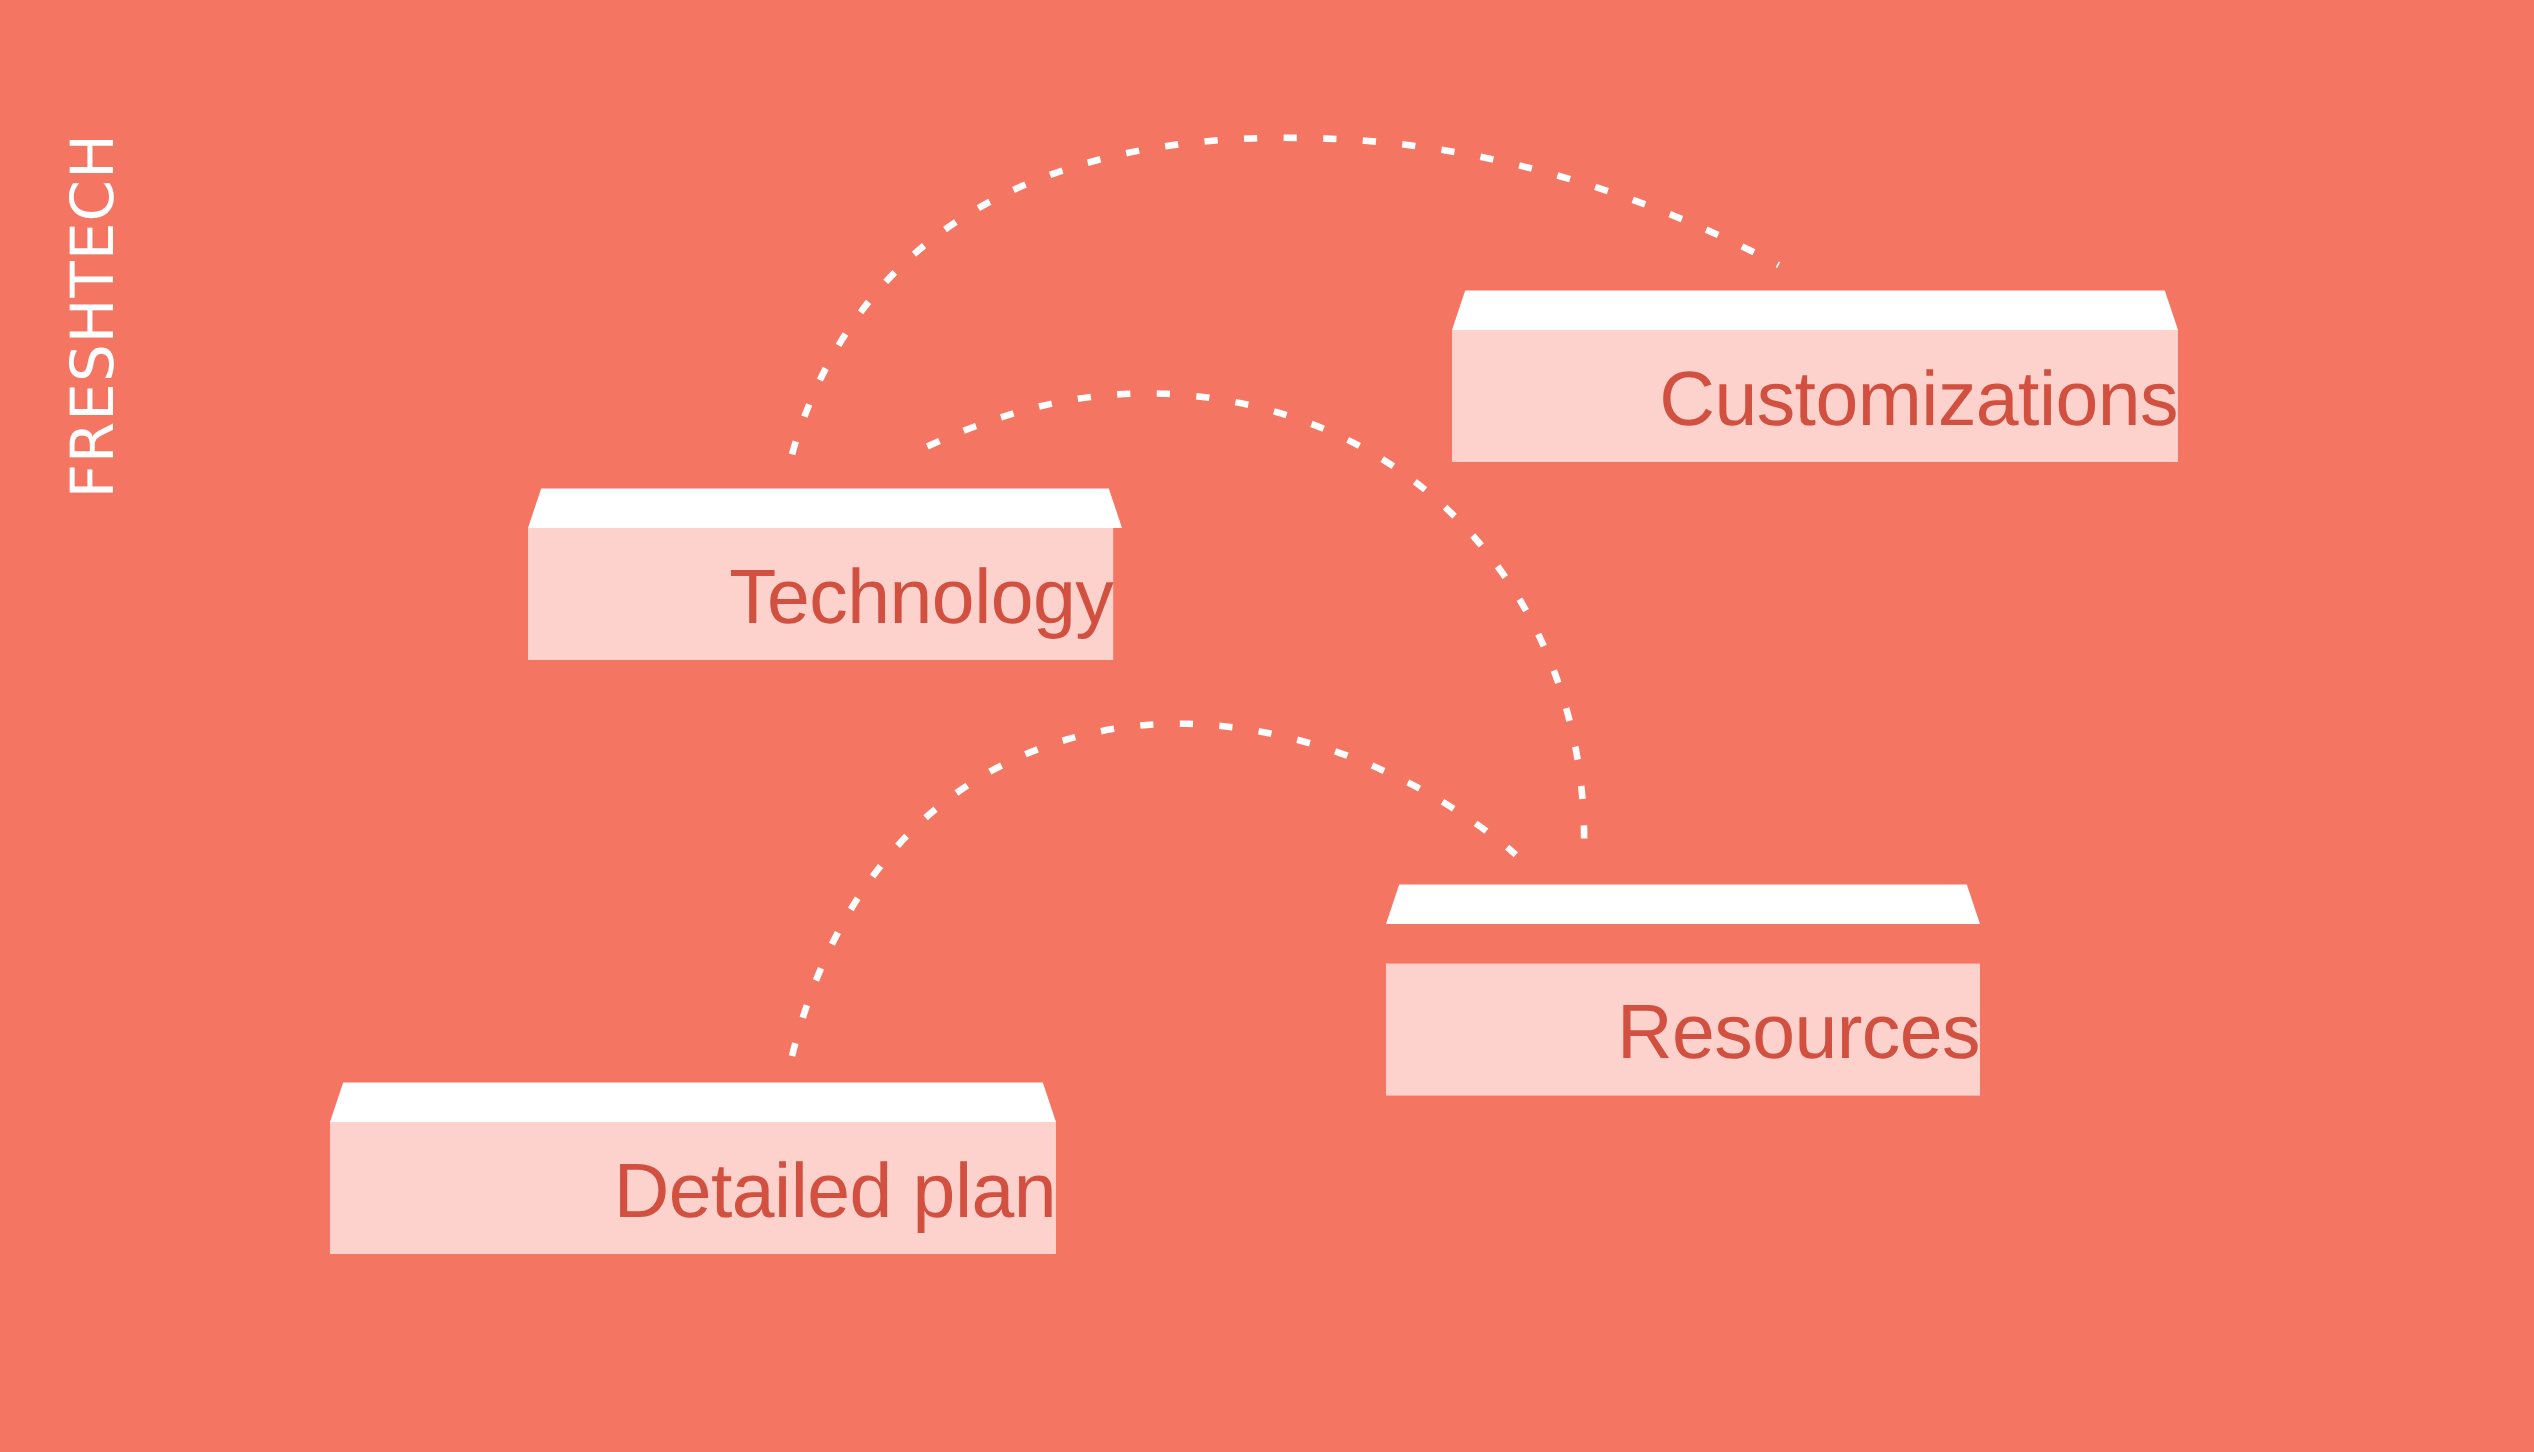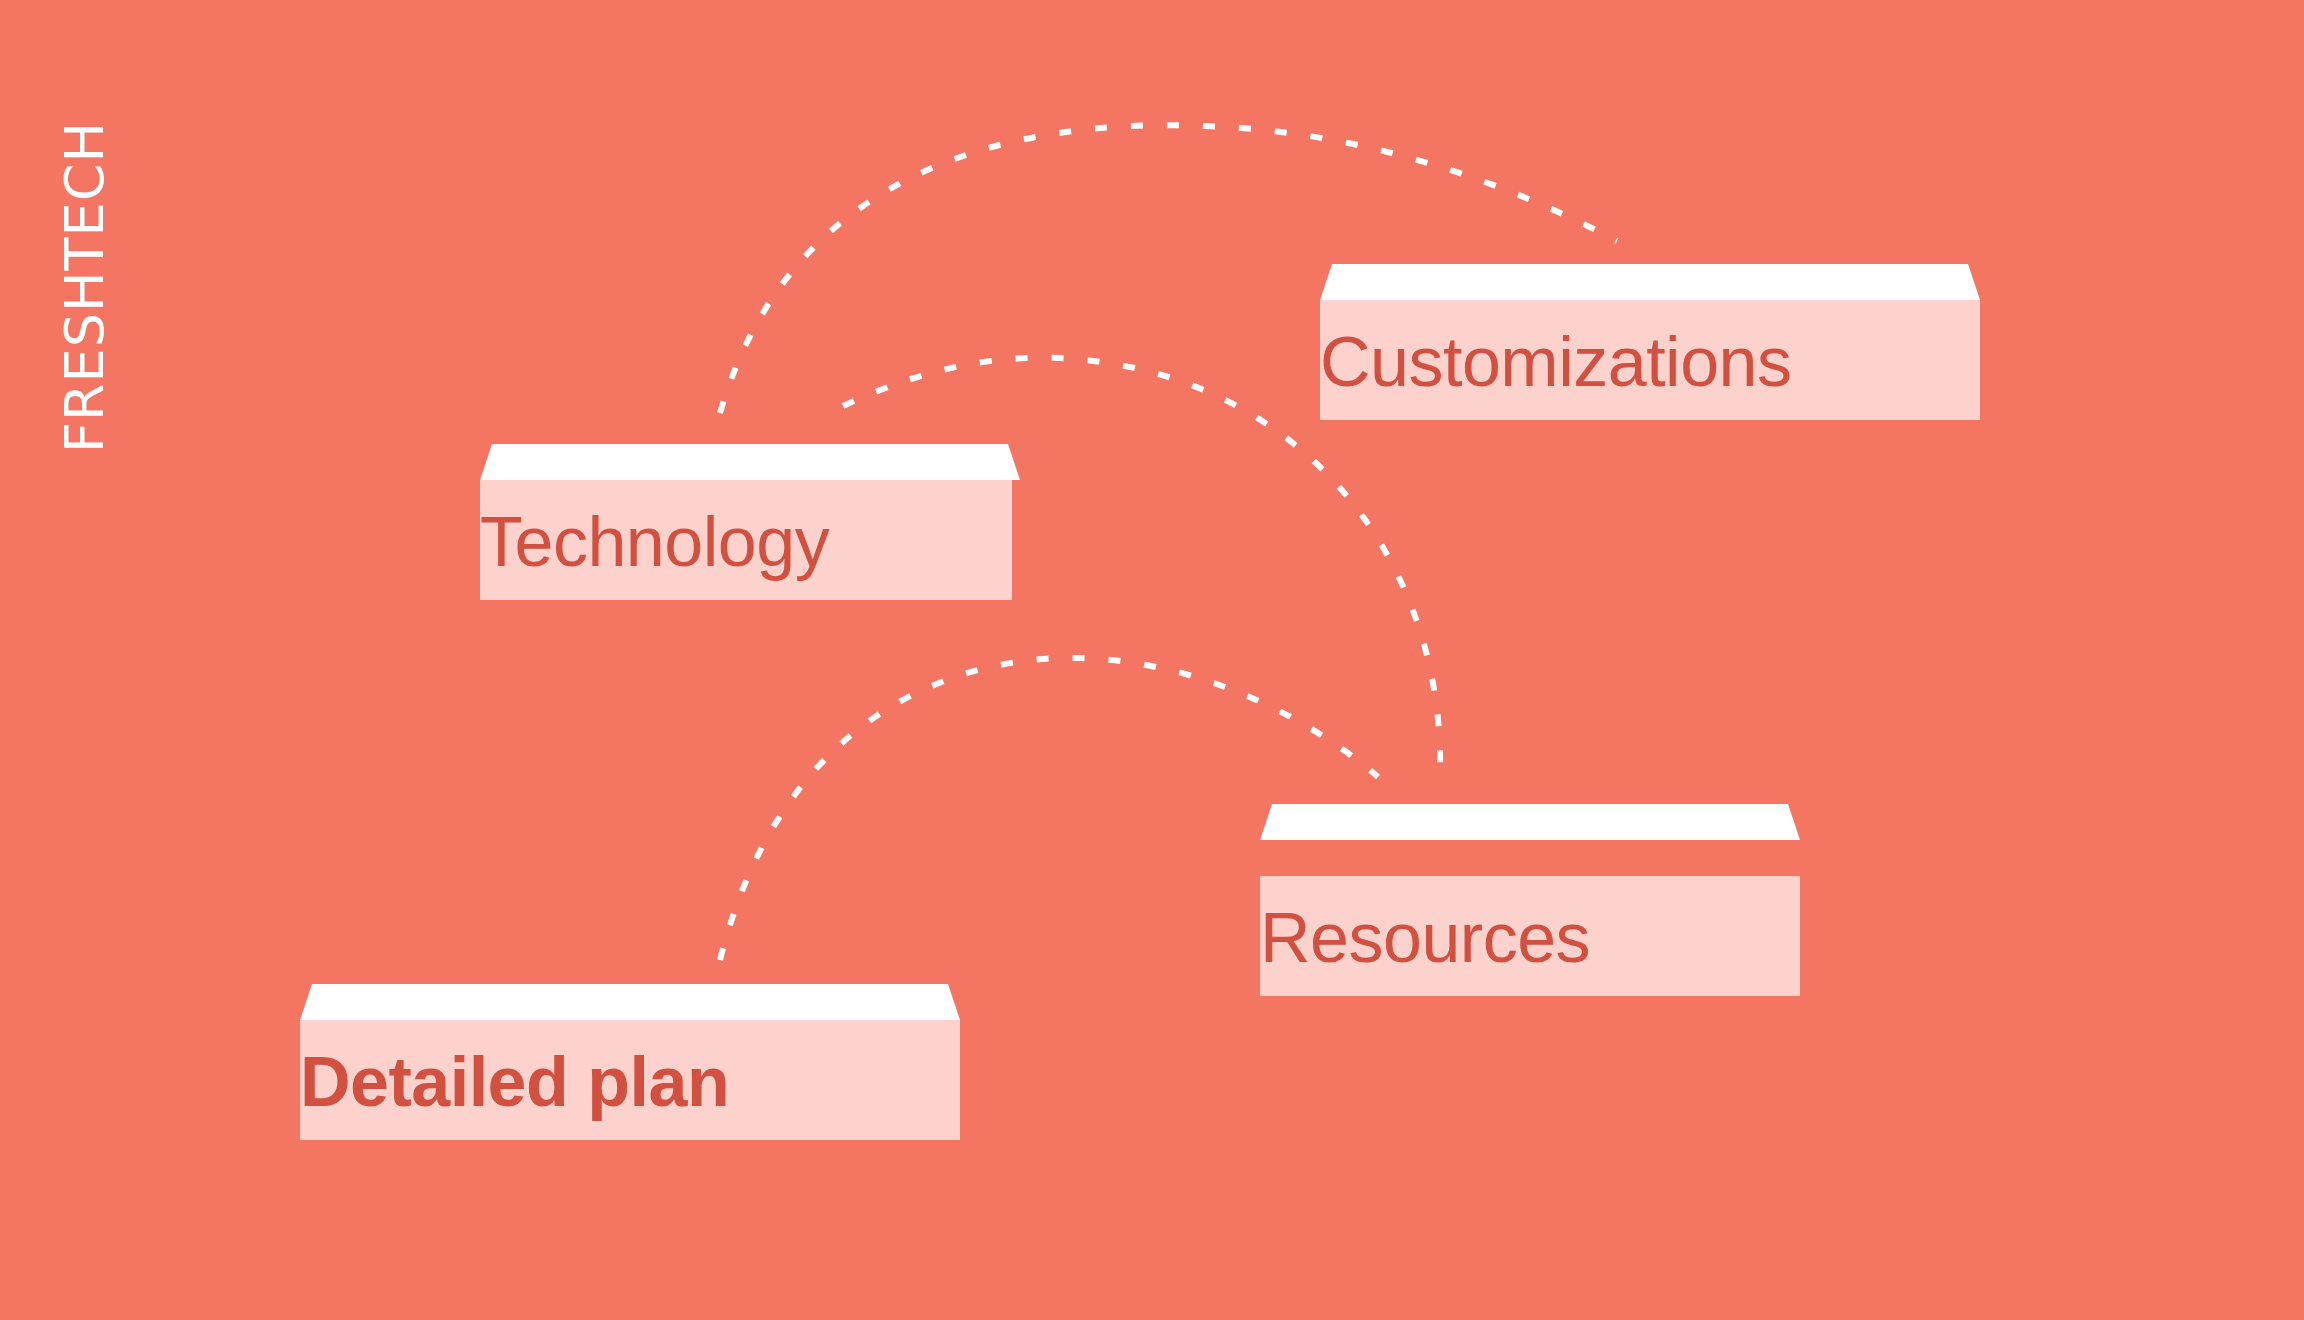--- a/index.html
+++ b/index.html
@@ -1,20 +1,20 @@
 <!DOCTYPE html>
 <html><head>
 <meta charset="utf-8">
 <style>
   html, body { margin: 0; padding: 0; }
   body { width: 2304px; height: 1320px; overflow: hidden; background: #F57563; position: relative; font-family: "Liberation Sans", sans-serif; }
   .brand { position: absolute; left: 63px; top: 453px; transform-origin: 0 0; transform: rotate(-90deg); color: #ffffff; font-family: "DejaVu Sans", sans-serif; font-weight: normal; font-size: 54px; letter-spacing: 1px; line-height: 44px; white-space: nowrap; }
   svg.arcs { position: absolute; left: 0; top: 0; }
   .box { position: absolute; }
-  .box .body { position: absolute; left: 0; right: 0; top: 36px; bottom: 0; background: #FDD2CD; display: flex; align-items: center; justify-content: flex-start; }
+  .box .body { position: absolute; left: 0; right: 0; top: 36px; bottom: 0; background: #FDD2CD; display: flex; align-items: center; justify-content: flex-end; }
   .box .label { color: #D15040; font-size: 70px; font-family: "Liberation Sans", sans-serif; padding-top: 4px; letter-spacing: -0.5px; }
 </style>
 </head>
 <body>
 
 <div class="brand">FRESHTECH</div>
 
 <svg class="arcs" width="2304" height="1320">
   <g fill="none" stroke="#ffffff" stroke-width="6" stroke-dasharray="12 24">
     <path d="M 720 413 C 790 170, 1010 118, 1205 126 C 1390 132, 1540 200, 1617 241"></path>
@@ -40,17 +40,17 @@
     <span class="label">Customizations</span>
   </div>
 </div>
 
 <div class="box" style="left:1260px; top:840px; width:540px; height:156px;">
   <div class="body">
     <span class="label">Resources</span>
   </div>
 </div>
 
-<div class="box" style="left:300px; top:984px; width:660px; height:156px;font-weight:bold;">
+<div class="box" style="left:300px; top:984px; width:660px; height:156px;">
   <div class="body">
     <span class="label">Detailed plan</span>
   </div>
 </div>
 
 </body></html>

